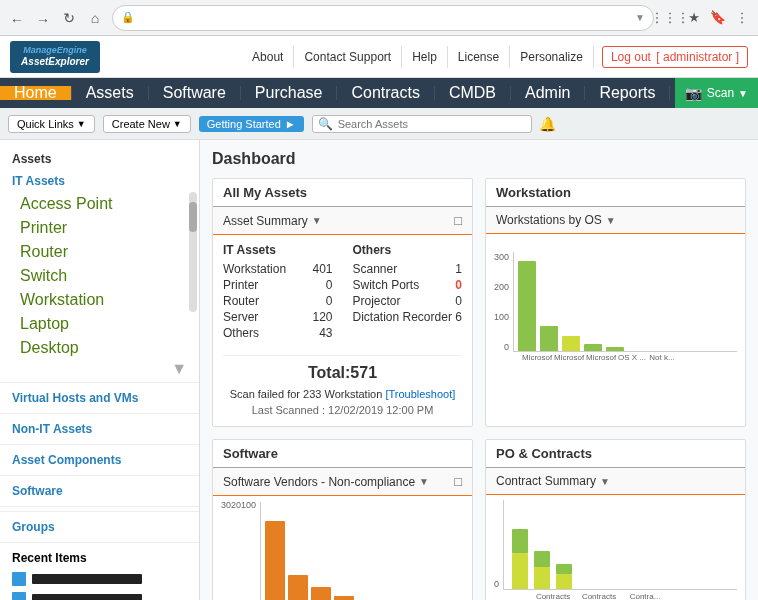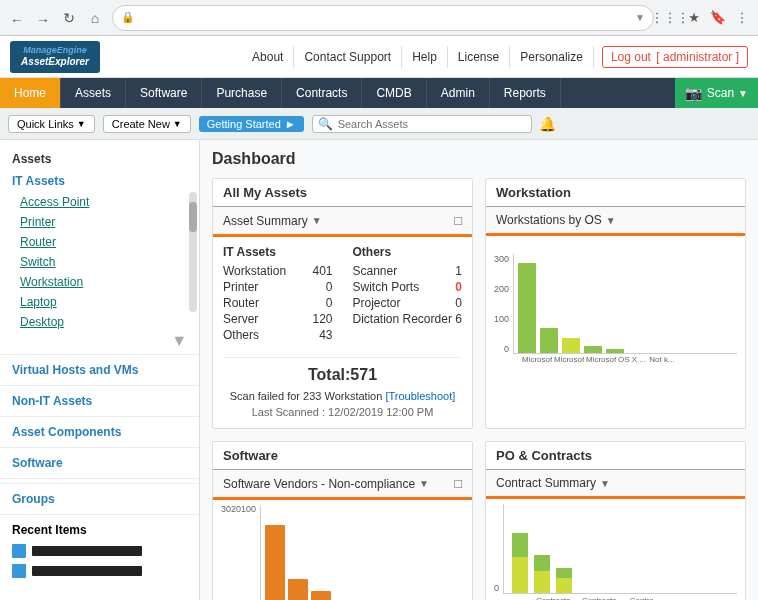--- a/index.html
+++ b/index.html
@@ -103,26 +103,26 @@
 
     
     .main-nav {
       background: #2c3e50;
       display: flex;
       align-items: center;
       height: 30px;
     }
     .main-nav-item {
       padding: 0 14px;
-      height: 30px;
+      height: 14px;
       display: flex;
       align-items: center;
       color: white;
       cursor: pointer;
-      font-size: 12px;
+      font-size: 16px;
       border-right: 1px solid #3d5166;
       white-space: nowrap;
     }
     .main-nav-item.active {
       background: #f39c12;
     }
     .scan-btn {
       background: #27ae60;
       color: white;
       padding: 0 10px;
@@ -199,23 +199,22 @@
     }
     .sidebar-section-title {
       font-weight: bold;
       font-size: 12px;
       color: #333;
       padding: 4px 12px 4px 12px;
     }
     .sidebar-item {
       padding: 3px 12px 3px 20px;
       cursor: pointer;
-      color: #0f766e;
-      font-size: 12px;
-      text-decoration: underline;
+      color: #4d7c0f;
+      font-size: 16px;
     }
     .sidebar-group-item {
       color: #2980b9;
       font-weight: bold;
       font-size: 12px;
       padding: 4px 12px;
       cursor: pointer;
     }
     .sidebar-divider {
       border-top: 1px solid #eee;
@@ -275,21 +274,21 @@
       font-weight: bold;
       padding: 6px 10px;
       border-bottom: 1px solid #a3a3a3;
       color: #333;
     }
     .card-header {
       display: flex;
       align-items: center;
       justify-content: space-between;
       padding: 6px 10px;
-      border-bottom: 3px solid #f97316;
+      border-bottom: 1px solid #f97316;
       background: #f9f9f9;
     }
     .card-header-title {
       font-size: 12px;
       color: #333;
       display: flex; align-items: center; gap: 4px;
     }
     .card-header-icon {
       font-size: 10px; color: #666;
     }

